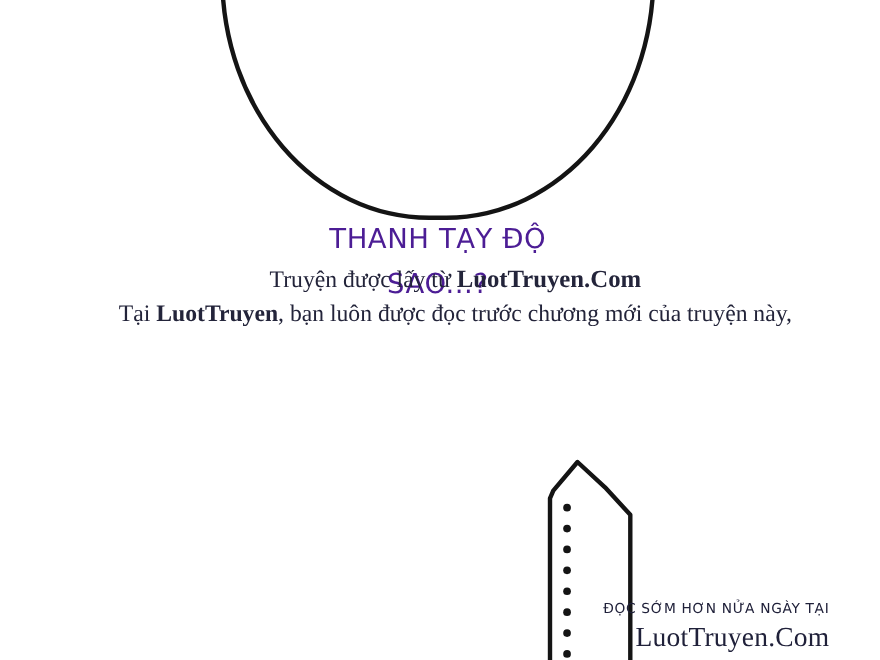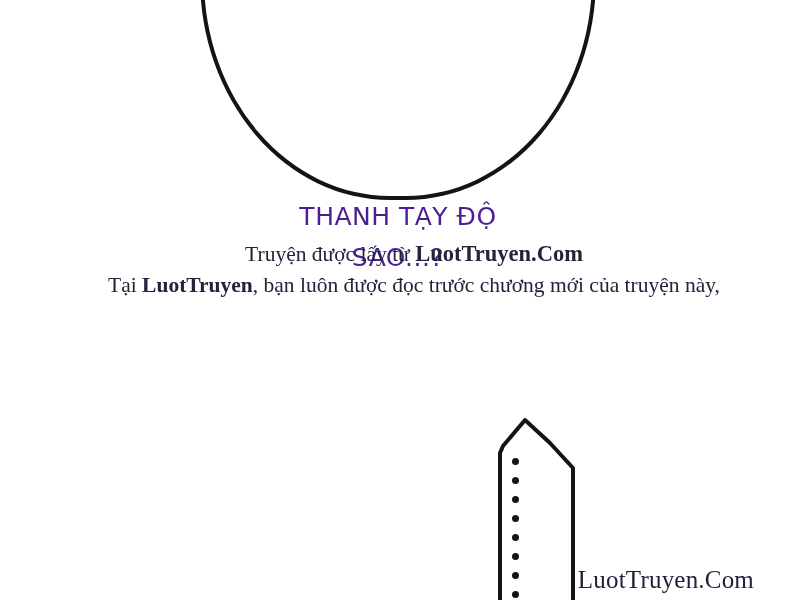--- a/index.html
+++ b/index.html
@@ -148,14 +148,15 @@
       <i></i>
       <i></i>
       <i></i>
       <i></i>
       <i></i>
       <i></i>
   </div>
 </div>
 
 <div class="credit">
+  <div class="small">ĐỌC SỚM HƠN NỬA NGÀY TẠI</div>
   <div class="big">LuotTruyen.Com</div>
 </div>
 
 </body></html>

